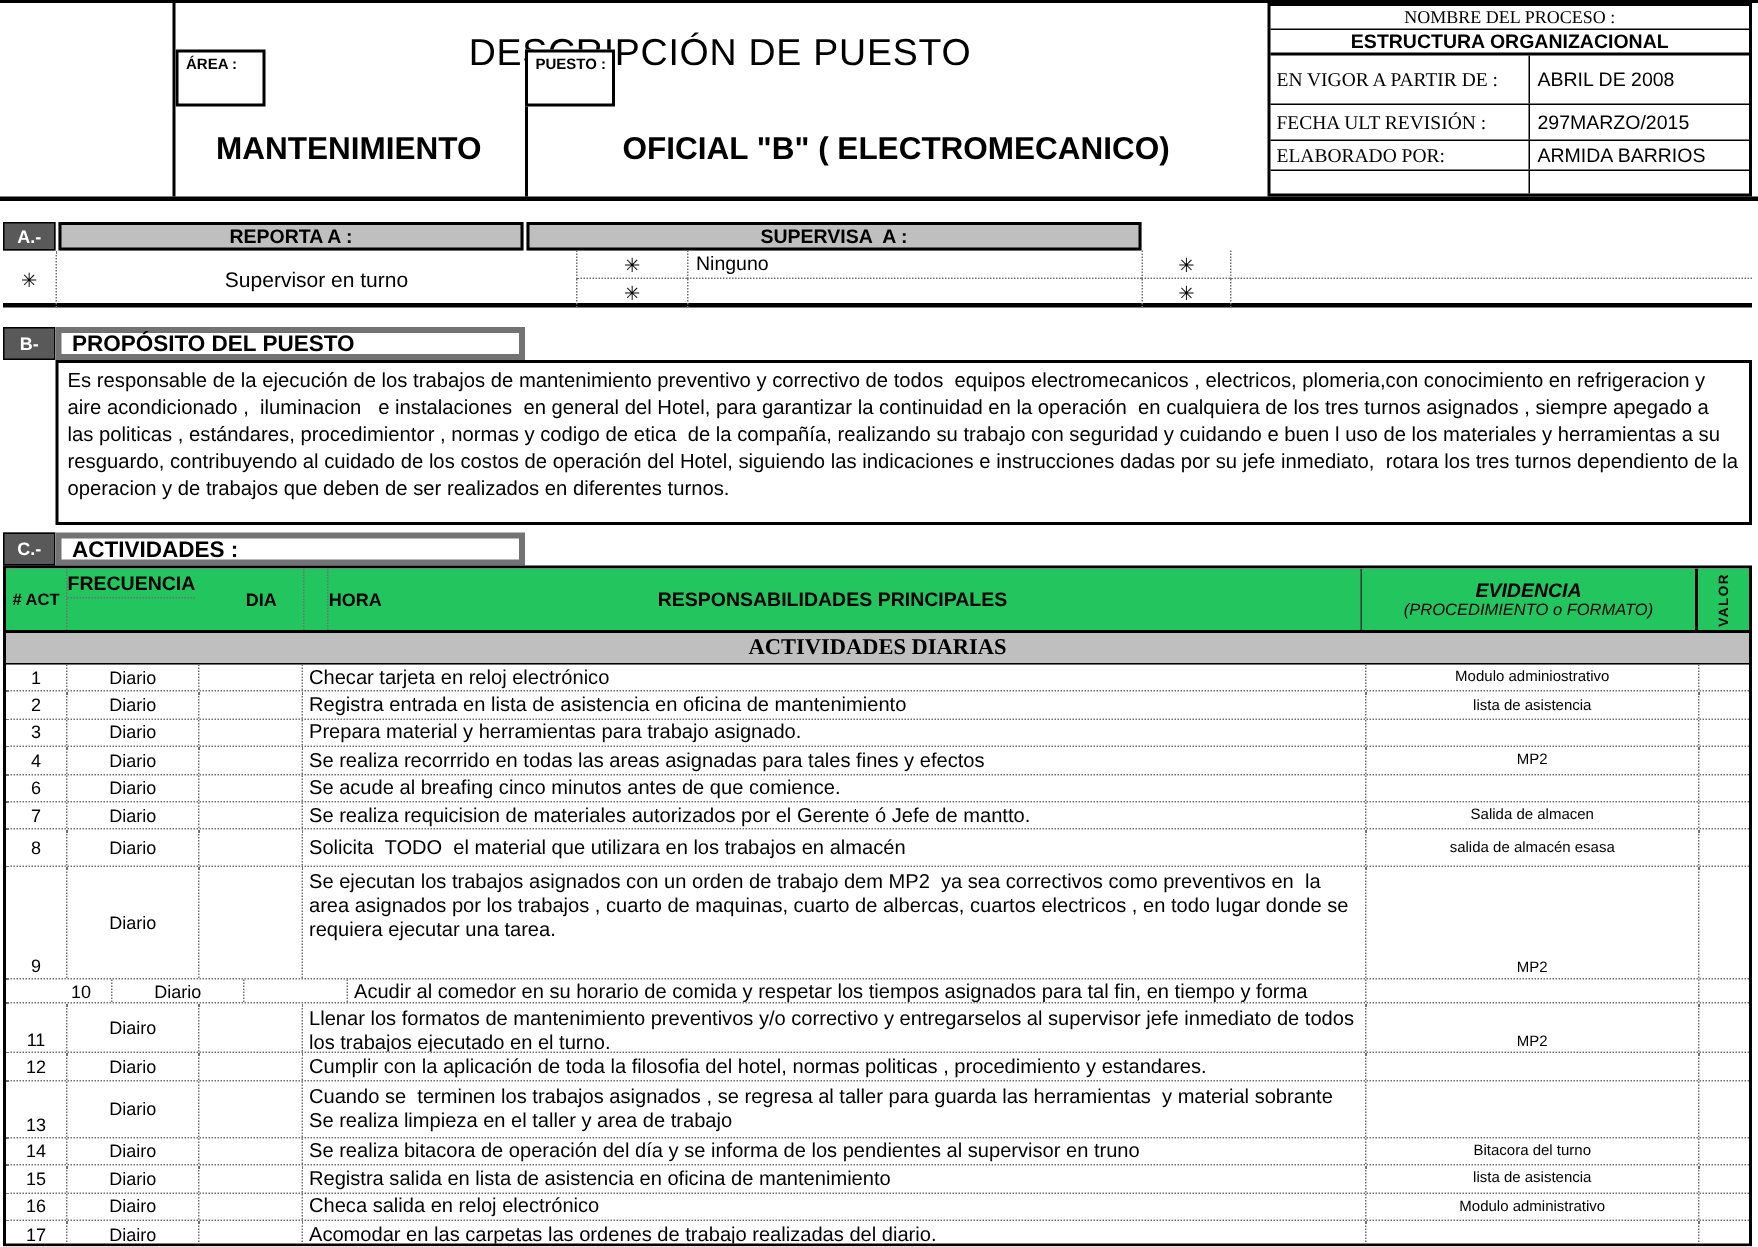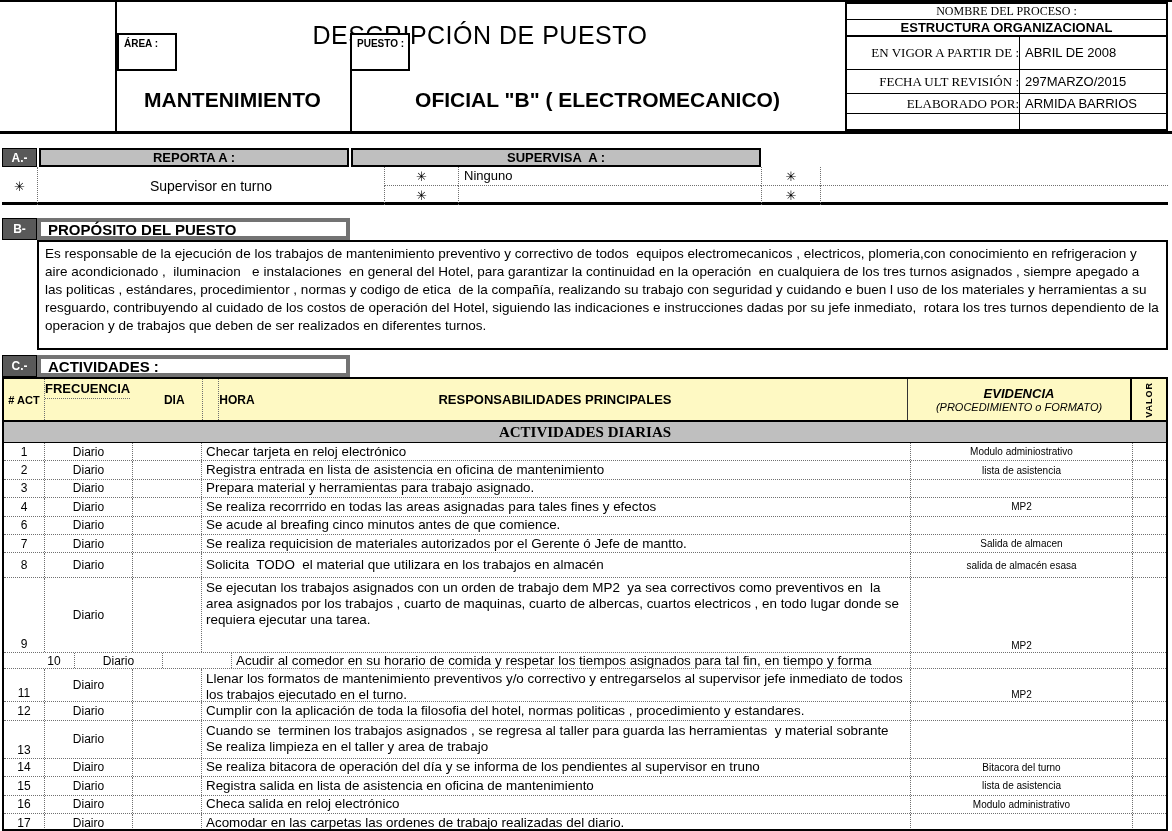--- a/index.html
+++ b/index.html
@@ -13,37 +13,37 @@
   .hdr-vline{width:2px;background:#000;}
   .title-cell{left:115px;top:18px;width:730px;height:34px;font-size:25px;letter-spacing:.5px;}
   .small-label-box{border:2px solid #000;font-size:10px;font-weight:bold;
         padding:3px 0 0 5px;background:#fff;}
   .big-val{font-weight:bold;font-size:21px;}
   .hdr-bottom{left:0;top:131px;width:1172px;height:3px;background:#000;}
   
   .proc{left:845px;top:2px;width:323px;height:129px;border:2px solid #000;
         display:flex;flex-direction:column;}
   .proc-row{box-sizing:border-box;display:flex;}
-  .serif{font-family:"Liberation Serif",serif;text-align:right;}
+  .serif{font-family:"Liberation Serif",serif;}
   
   .sec-id{background:#595959;color:#fff;font-weight:bold;font-size:12px;
         border:1px solid #000;}
   .gray-h{background:#BFBFBF;border:2px solid #000;font-weight:bold;font-size:13px;}
   .white-h{background:#fff;border:4px solid #737373;font-weight:bold;font-size:15px;
         display:flex;align-items:center;padding-left:7px;}
   .dotL{border-left:1px dotted #707070;}
   .dotB{border-bottom:1px dotted #707070;}
   .star{font-size:13px;}
   
   .b-para{left:37px;top:240px;width:1131px;height:110px;border:2px solid #000;
         font-size:13.5px;line-height:18px;padding:3px 6px;white-space:pre-wrap;}
   
   .c-table{left:2px;top:377px;width:1166px;height:454px;border:2px solid #000;
         display:flex;flex-direction:column;overflow:hidden;}
-  .c-head{display:flex;height:41px;background:#fef9c3;border-bottom:2px solid #000;flex:none;}
+  .c-head{display:flex;height:41px;background:#22c55e;border-bottom:2px solid #000;flex:none;}
   .h-act{width:40px;font-size:11px;font-weight:bold;}
   .h-freq-wrap{width:157px;display:flex;flex-direction:row;border-left:1px dotted #707070;}
   .h-freq{height:19px;font-weight:bold;font-size:13px;border-bottom:1px dotted #707070;}
   .h-sub{flex:1;display:flex;}
   .h-dia{width:88px;font-weight:bold;font-size:12px;}
   .h-hora{flex:1;font-weight:bold;font-size:12px;border-left:1px dotted #707070;}
   .h-resp{flex:1;font-weight:bold;font-size:13px;border-left:1px dotted #707070;}
   .h-evid{width:222px;display:flex;flex-direction:column;align-items:center;justify-content:center;
         border-left:1px solid #333;font-style:italic;}
   .h-evid .l1{font-weight:bold;font-size:13px;}

